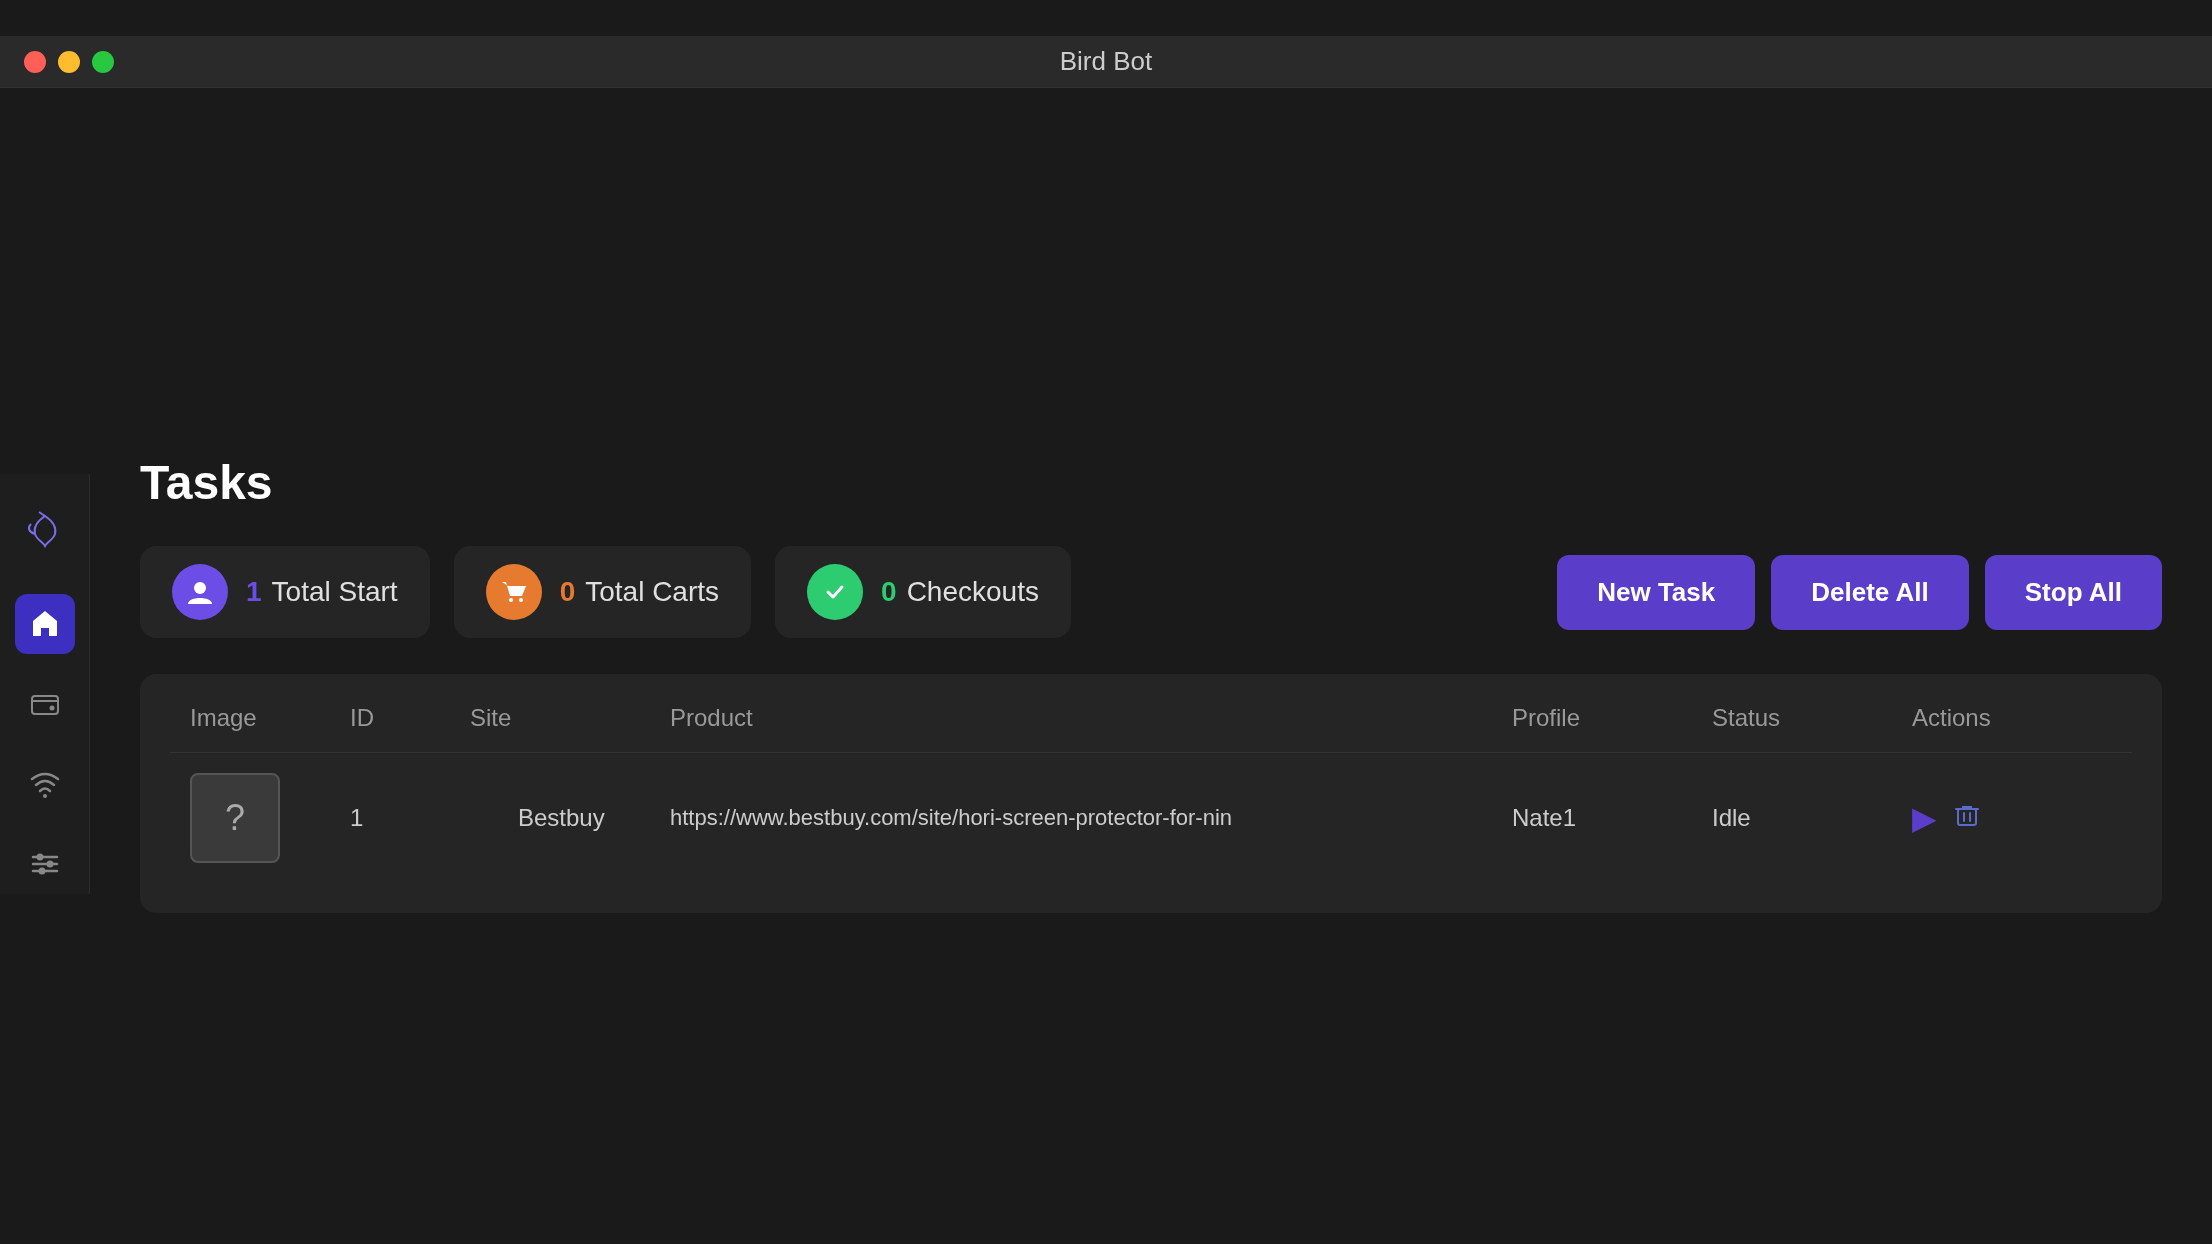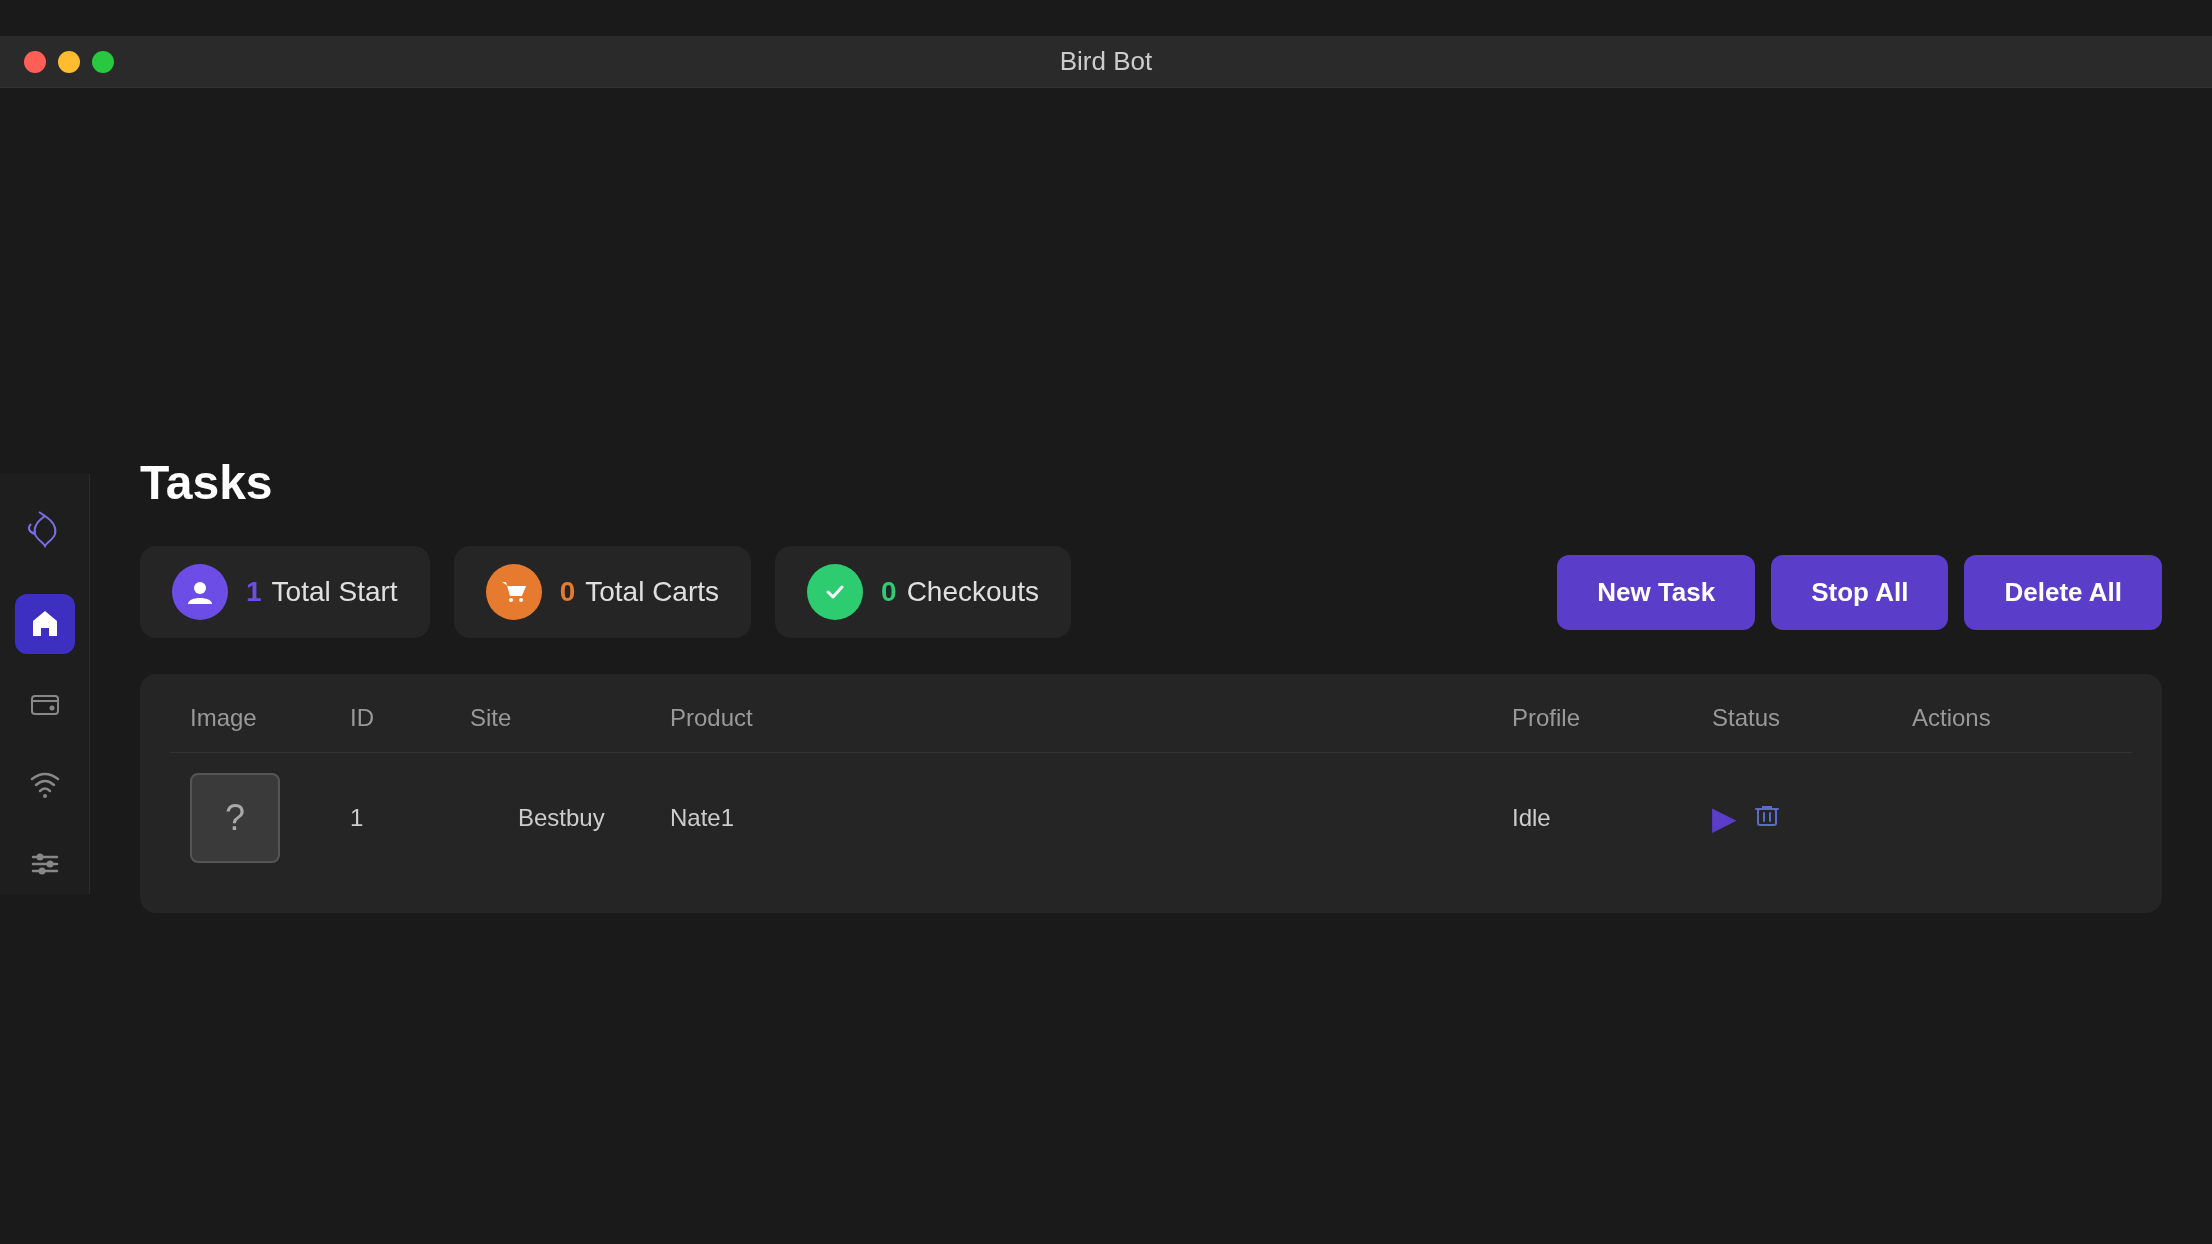--- a/index.html
+++ b/index.html
@@ -321,40 +321,41 @@
           </svg>
         </div>
         <div class="stat-text">
           <span class="stat-count green-text">0</span>
           <span>Checkouts</span>
         </div>
       </div>
 
       <div class="action-buttons">
         <button class="btn btn-new-task">New Task</button>
+        <button class="btn btn-delete-all">Delete All</button>
         <button class="btn btn-stop-all">Stop All</button>
-        <button class="btn btn-delete-all">Delete All</button>
       </div>
     </div>
 
     <div class="table-container">
       <div class="table-header">
         <span>Image</span>
         <span>ID</span>
         <span>Site</span>
         <span>Product</span>
         <span>Profile</span>
         <span>Status</span>
         <span>Actions</span>
       </div>
 
       <div class="table-row">
         <div class="product-image">?</div>
         <span class="row-id">1</span>
         <span class="row-site">Bestbuy</span>
+        <span class="row-product">https://www.bestbuy.com/site/hori-screen-protector-for-nin</span>
         <span class="row-profile">Nate1</span>
         <span class="row-status">Idle</span>
         <div class="row-actions">
           <span class="action-play">▶</span>
           <span class="action-delete">
             <svg width="28" height="28" viewBox="0 0 28 28" fill="#5a6bc8">
               <rect x="5" y="8" width="18" height="16" rx="2" fill="none" stroke="#5a6bc8" stroke-width="2"></rect>
               <path d="M3 8H25" stroke="#5a6bc8" stroke-width="2" stroke-linecap="round"></path>
               <path d="M10 8V6H18V8" stroke="#5a6bc8" stroke-width="2" stroke-linecap="round"></path>
               <line x1="11" y1="12" x2="11" y2="20" stroke="#5a6bc8" stroke-width="2" stroke-linecap="round"></line>

